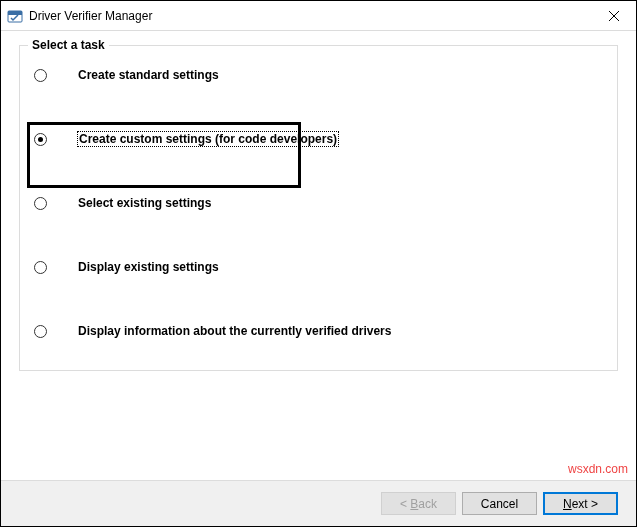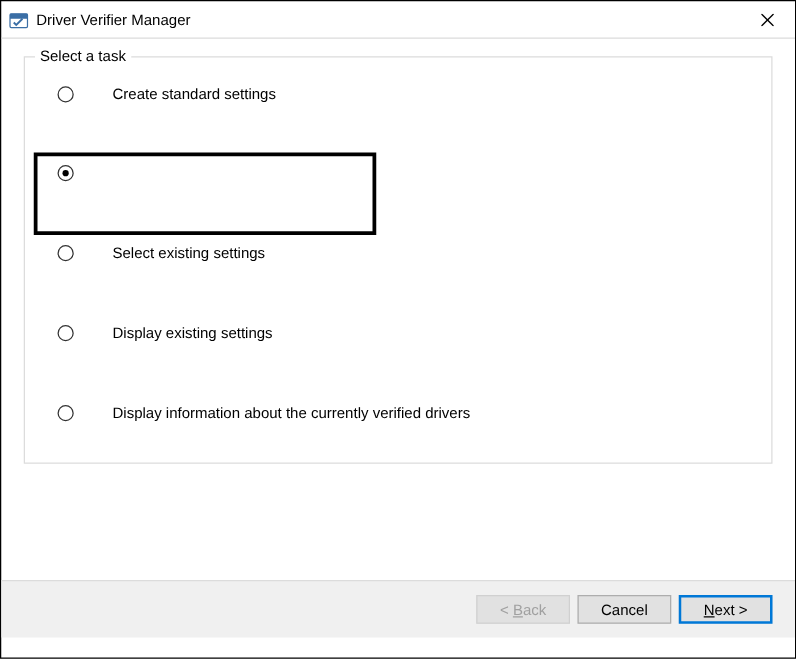--- a/index.html
+++ b/index.html
@@ -47,22 +47,23 @@
       position: absolute;
       top: 30px;
       left: 0;
       right: 0;
       bottom: 46px;
       padding: 14px 18px 10px 18px;
     }
     .groupbox {
       border: 1px solid #dcdcdc;
       position: relative;
-      padding: 16px 14px 16px 26px;
+      padding: 16px 14px 16px 14px;
       height: 326px;
+      font-weight: bold;
     }
     .groupbox .legend {
       position: absolute;
       top: -8px;
       left: 8px;
       background: #fff;
       padding: 0 4px;
       font-size: 12px;
     }
     .radio-row {
@@ -101,21 +102,21 @@
     .instructions {
       margin-top: 14px;
       margin-left: 0;
     }
     .instructions p {
       margin: 0 0 10px 0;
       font-size: 12px;
     }
     .button-bar {
       position: absolute;
-      bottom: 16px;
+      bottom: 0;
       left: 0;
       right: 0;
       height: 46px;
       border-top: 1px solid #dcdcdc;
       display: flex;
       align-items: center;
       justify-content: flex-end;
       padding: 0 18px;
       gap: 6px;
       background: #f0f0f0;
@@ -183,20 +184,21 @@
 
     <div class="radio-row">
       <span class="radio"></span>
       <span class="radio-label">Create standard settings</span>
     </div>
 
     <div class="radio-row">
       <span class="radio">
           <span class="dot"></span>
         </span>
+      <span class="radio-label focus-rect">Create custom settings (for code developers)</span>
     </div>
 
     <div class="radio-row">
       <span class="radio"></span>
       <span class="radio-label">Select existing settings</span>
     </div>
 
     <div class="radio-row">
       <span class="radio"></span>
       <span class="radio-label">Display existing settings</span>

